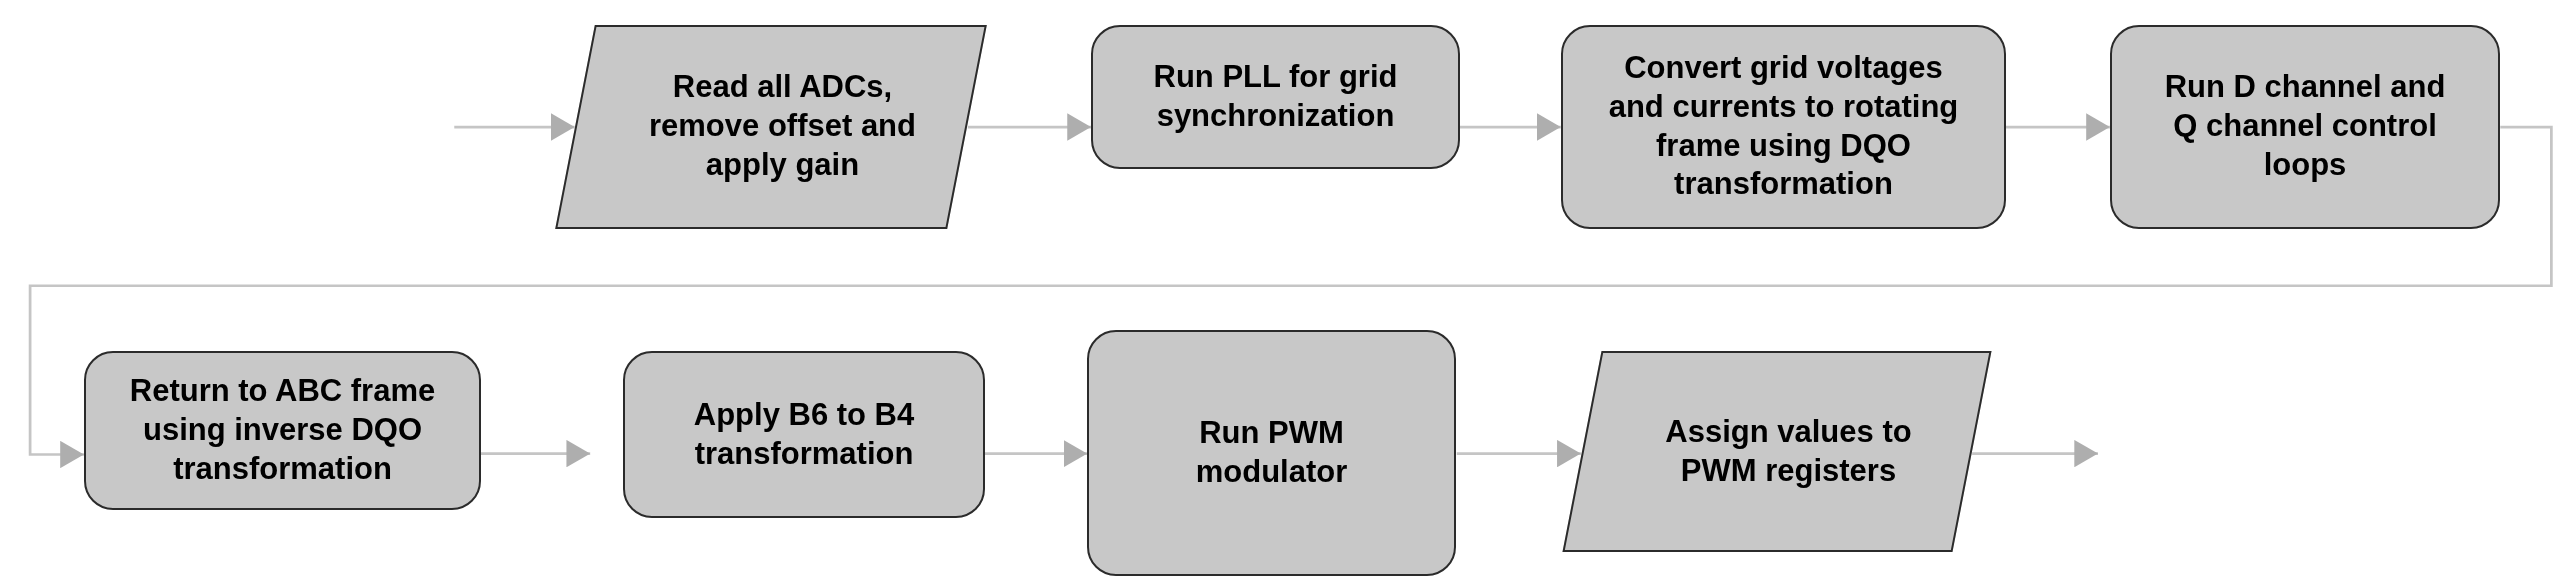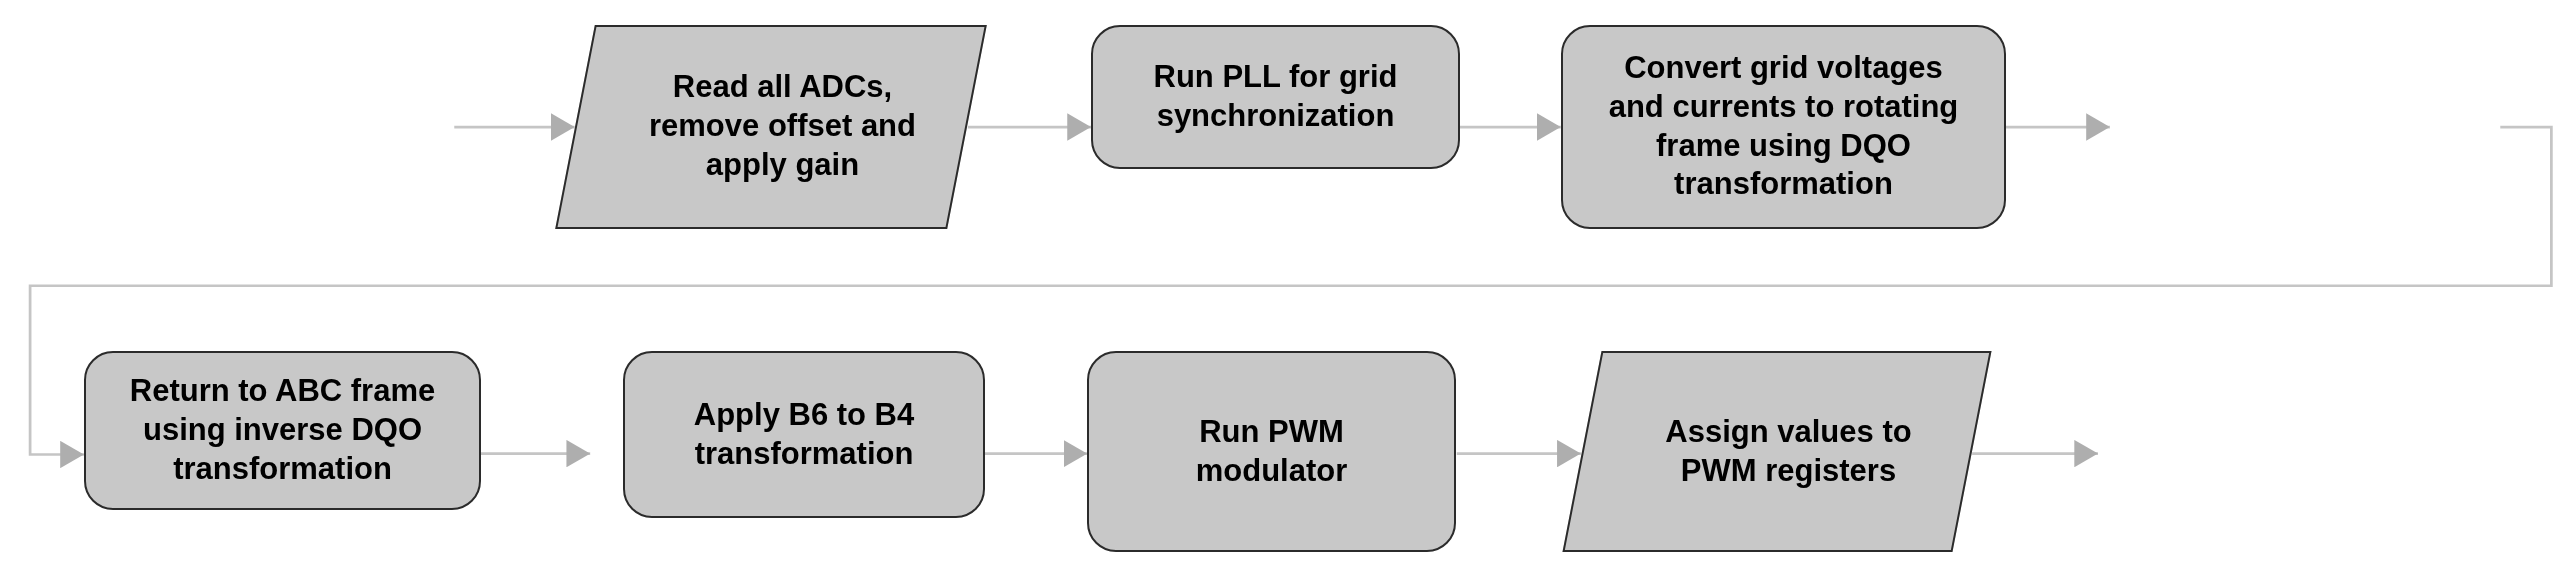--- a/index.html
+++ b/index.html
@@ -76,33 +76,38 @@
 synchronization</span>
   </div>
 
   <div class="node shape-process" style="left:1561px;top:24.6px;width:445px;height:204px">
     <span class="label">Convert grid voltages
 and currents to rotating
 frame using DQO
 transformation</span>
   </div>
 
+  <div class="node shape-process" style="left:2110px;top:24.6px;width:390px;height:204px">
+    <span class="label">Run D channel and
+Q channel control
+loops</span>
+  </div>
 
   <div class="node shape-process" style="left:84px;top:351px;width:397px;height:159px">
     <span class="label">Return to ABC frame
 using inverse DQO
 transformation</span>
   </div>
 
   <div class="node shape-process" style="left:623px;top:351px;width:362px;height:167px">
     <span class="label">Apply B6 to B4
 transformation</span>
   </div>
 
-  <div class="node shape-process" style="left:1087px;top:351px;width:369px;height:201px">
+  <div class="node shape-process" style="left:1087px;top:330px;width:369px;height:246px">
     <span class="label">Run PWM
 modulator</span>
   </div>
 
   <div class="node shape-parallelogram" style="left:1561px;top:351px;width:432px;height:201px">
     <span class="para-fill"></span>
     <span class="label">Assign values to
 PWM registers</span>
   </div>
 

